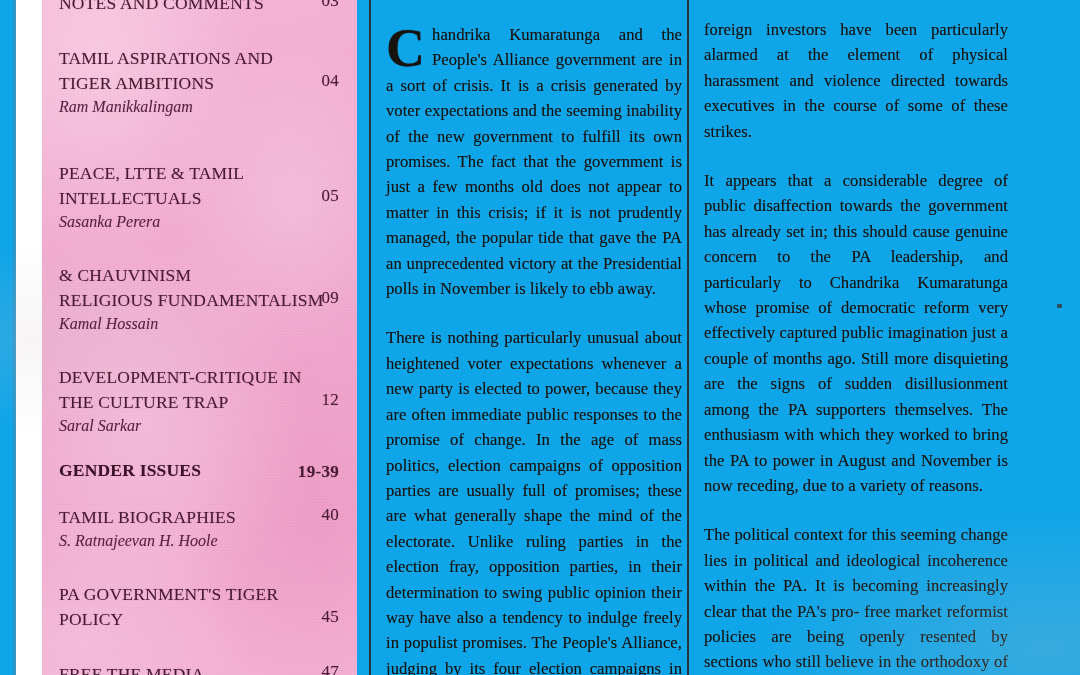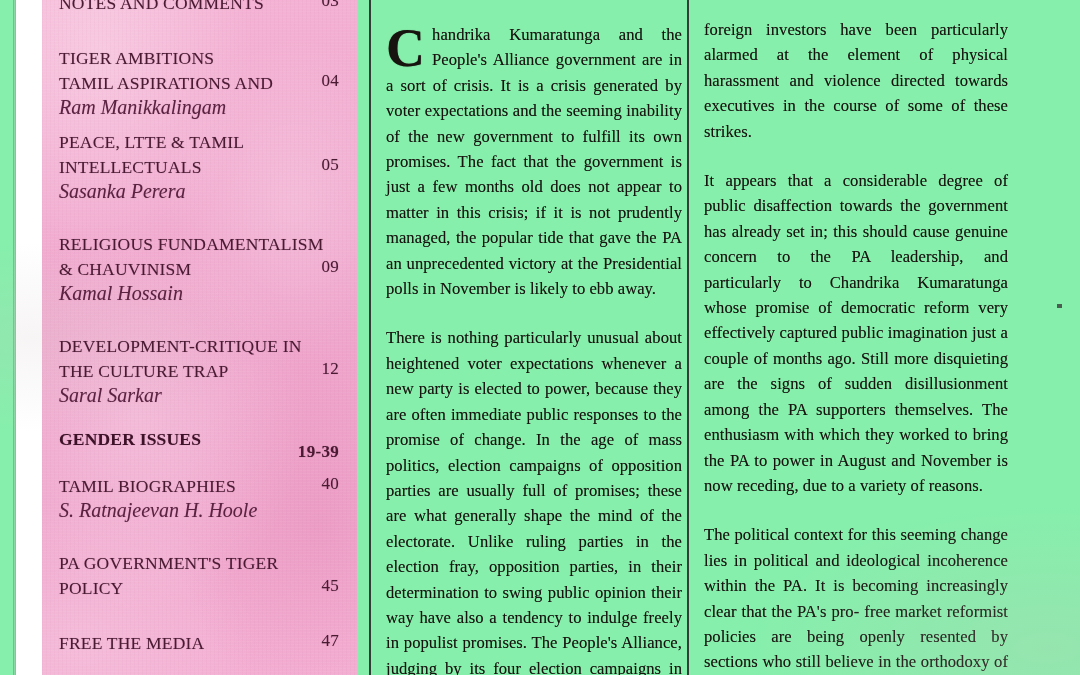--- a/index.html
+++ b/index.html
@@ -11,21 +11,21 @@
     width: 1080px;
     height: 675px;
     overflow: hidden;
     font-family: "Liberation Serif", "DejaVu Serif", serif;
   }
 
   #page {
     position: relative;
     width: 1080px;
     height: 675px;
-    background: #86efac;
+    background: #0ea5e9;
     overflow: hidden;
   }
 
   
   .scan-edge {
     position: absolute;
     left: 13px;
     top: 0;
     width: 3px;
     height: 675px;
@@ -90,21 +90,21 @@
     line-height: 25px;
     letter-spacing: 0.2px;
     text-shadow: 0 0 1px rgba(74,26,51,0.30);
   }
   .toc-title.bold {
     font-weight: bold;
     color: #3d1128;
   }
   .toc-author {
     font-style: italic;
-    font-size: 20px;
+    font-size: 16px;
     line-height: 22px;
     color: #5a2240;
     text-shadow: 0 0 1px rgba(74,26,51,0.22);
   }
   .toc-page {
     position: absolute;
     right: 0;
     font-size: 17px;
     letter-spacing: 0.3px;
     text-shadow: 0 0 1px rgba(74,26,51,0.30);
@@ -182,46 +182,46 @@
   <div class="scan-edge"></div>
   <div class="scan-edge2"></div>
 
   <div class="toc-panel">
     <div class="toc-inner" id="toc-inner">
         <div class="toc-entry" style="margin-top: -9px;">
           <div class="toc-title">NOTES AND COMMENTS</div>
           <span class="toc-page" style="top: 0px;">03</span>
         </div>
         <div class="toc-entry" style="margin-top: 30px;">
+          <div class="toc-title">TAMIL ASPIRATIONS AND</div>
           <div class="toc-title">TIGER AMBITIONS</div>
-          <div class="toc-title">TAMIL ASPIRATIONS AND</div>
           <span class="toc-page" style="top: 25px;">04</span>
           <div class="toc-author">Ram Manikkalingam</div>
         </div>
-        <div class="toc-entry" style="margin-top: 12px;">
+        <div class="toc-entry" style="margin-top: 43px;">
           <div class="toc-title">PEACE, LTTE &amp; TAMIL</div>
           <div class="toc-title">INTELLECTUALS</div>
           <span class="toc-page" style="top: 25px;">05</span>
           <div class="toc-author">Sasanka Perera</div>
         </div>
         <div class="toc-entry" style="margin-top: 30px;">
+          <div class="toc-title">&amp; CHAUVINISM</div>
           <div class="toc-title">RELIGIOUS FUNDAMENTALISM</div>
-          <div class="toc-title">&amp; CHAUVINISM</div>
           <span class="toc-page" style="top: 25px;">09</span>
           <div class="toc-author">Kamal Hossain</div>
         </div>
         <div class="toc-entry" style="margin-top: 30px;">
           <div class="toc-title">DEVELOPMENT-CRITIQUE IN</div>
           <div class="toc-title">THE CULTURE TRAP</div>
           <span class="toc-page" style="top: 25px;">12</span>
           <div class="toc-author">Saral  Sarkar</div>
         </div>
         <div class="toc-entry" style="margin-top: 21px;">
           <div class="toc-title bold">GENDER ISSUES</div>
-          <span class="toc-page bold" style="top: 15px;">19-39</span>
+          <span class="toc-page bold" style="top: 4px;">19-39</span>
         </div>
         <div class="toc-entry" style="margin-top: 22px;">
           <div class="toc-title">TAMIL BIOGRAPHIES</div>
           <span class="toc-page" style="top: 0px; text-align: center;">40</span>
           <div class="toc-author">S. Ratnajeevan  H. Hoole</div>
         </div>
         <div class="toc-entry" style="margin-top: 30px;">
           <div class="toc-title">PA GOVERNMENT'S TIGER</div>
           <div class="toc-title">POLICY</div>
           <span class="toc-page" style="top: 25px;">45</span>

